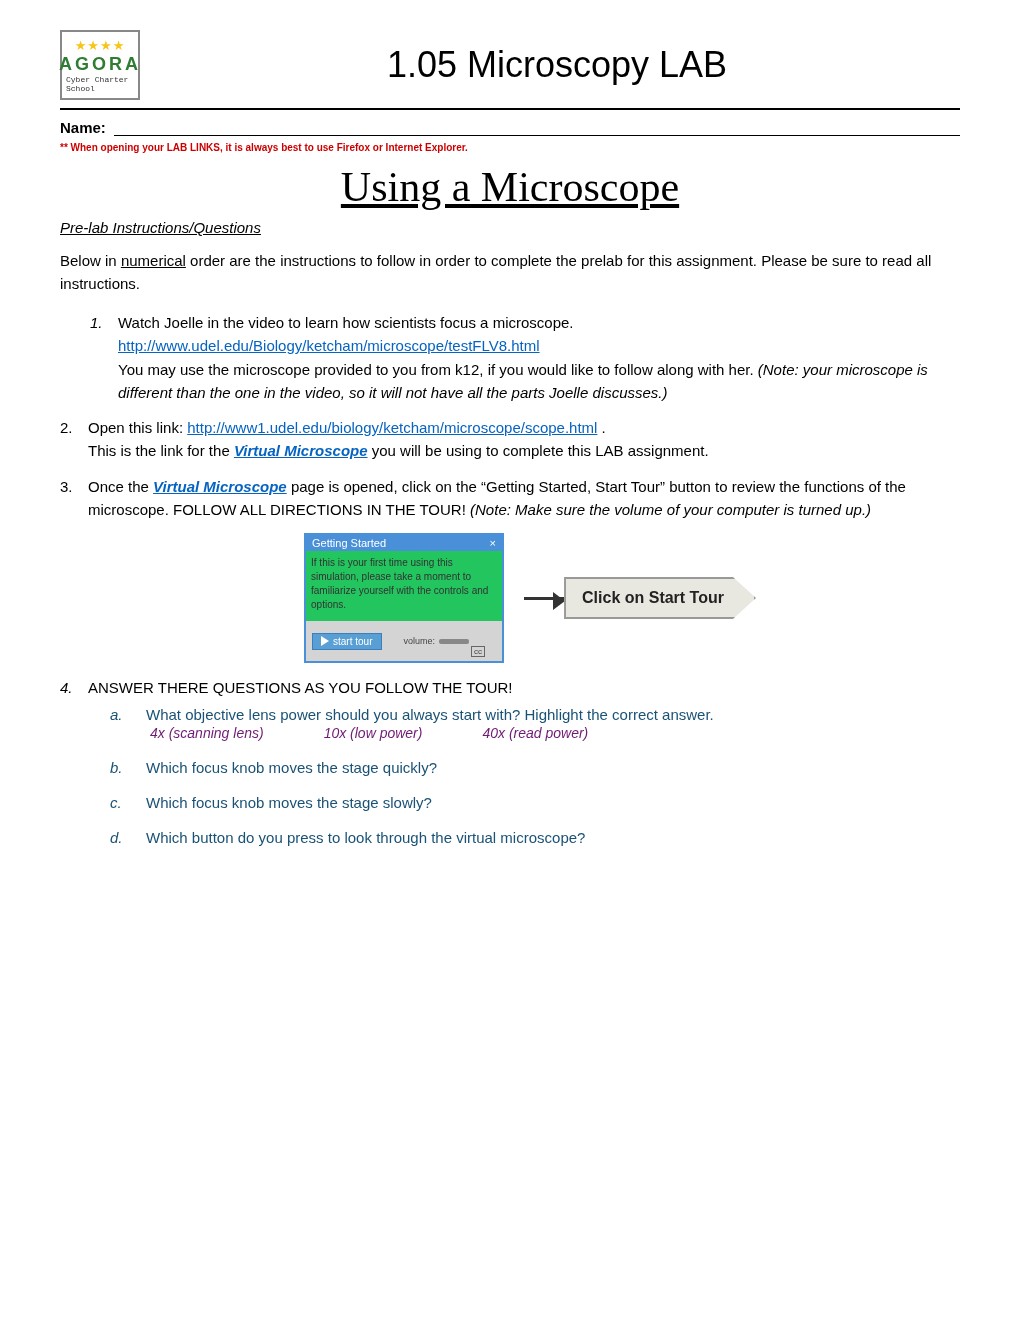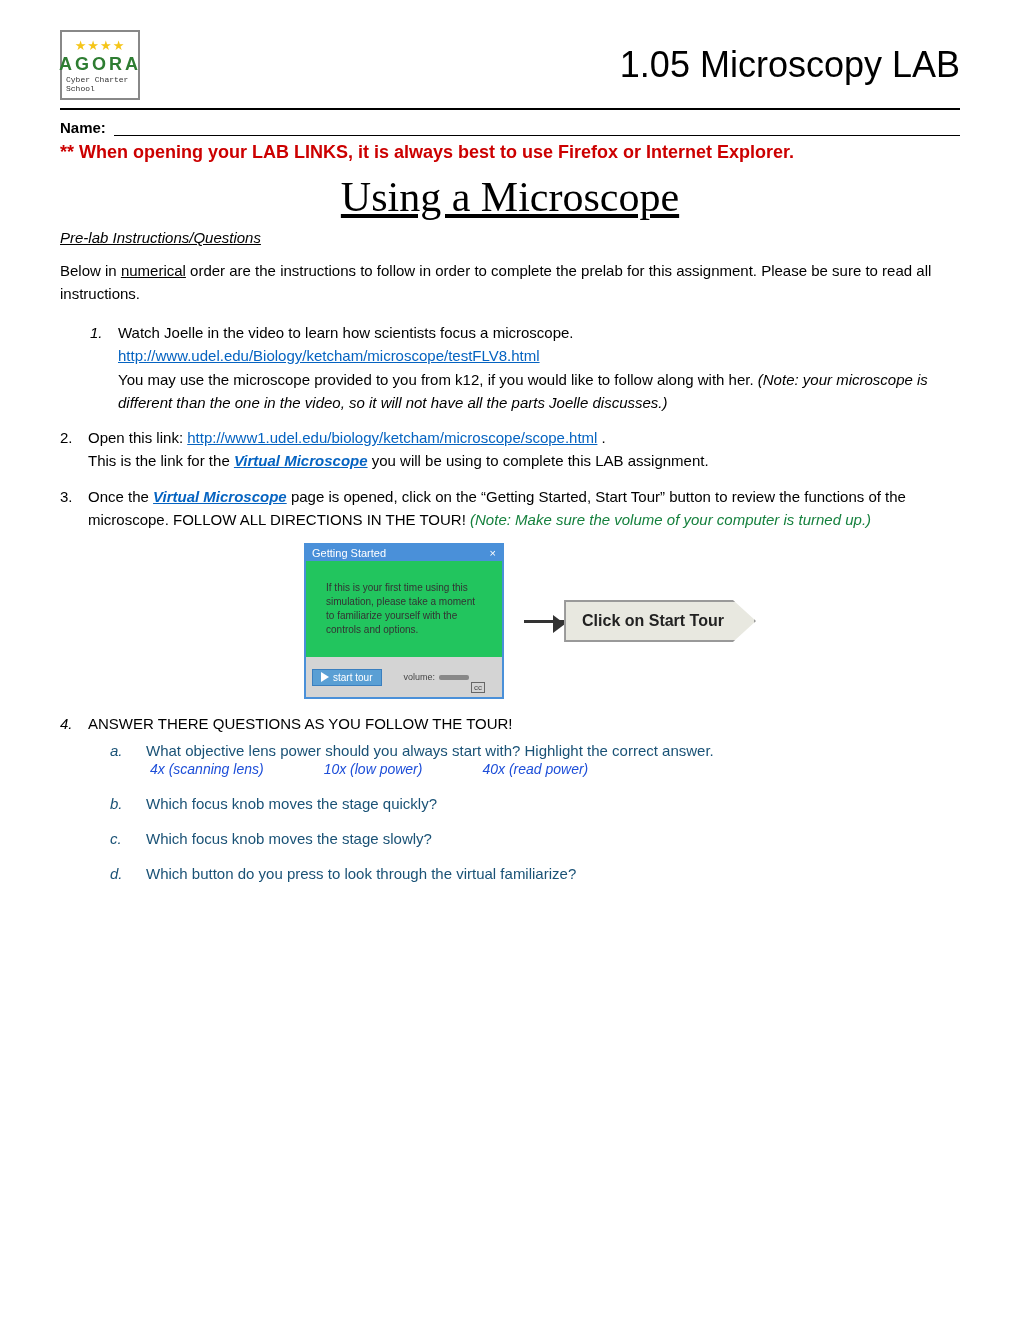--- a/index.html
+++ b/index.html
@@ -60,21 +60,21 @@
       font-size: 8px;
       color: #333;
       font-family: Liberation Mono, monospace;
     }
 
     .lab-title {
       font-size: 36px;
       font-family: Arial, sans-serif;
       font-weight: normal;
       color: #000;
-      text-align: right;
+      text-align: center;
       flex: 1;
       padding-left: 14px;
     }
 
     .divider {
       border: none;
       border-top: 2px solid #000;
       margin: 4px 0 8px 0;
     }
 
@@ -90,21 +90,21 @@
     .name-line {
       border-bottom: 1px solid #000;
       flex: 1;
       margin-left: 8px;
       height: 18px;
     }
 
     .warning-text {
       color: #cc0000;
       font-family: Arial, sans-serif;
-      font-size: 18px;
+      font-size: 10px;
       font-weight: bold;
       margin-bottom: 10px;
     }
 
     .main-title {
       font-family: 'Times New Roman', Times, serif;
       font-size: 42px;
       text-align: center;
       text-decoration: underline;
       margin-bottom: 8px;
@@ -195,21 +195,21 @@
       background: #4a90d9;
       color: #fff;
       padding: 2px 6px;
       font-size: 11px;
       display: flex;
       justify-content: space-between;
       align-items: center;
     }
 
     .dialog-body {
-      padding: 20px;
+      padding: 5px;
       color: #333;
       font-size: 10px;
       line-height: 1.4;
       min-height: 70px;
     }
 
     .dialog-footer {
       background: #d4d4d4;
       padding: 4px 6px;
       display: flex;
@@ -256,21 +256,21 @@
       display: flex;
       align-items: center;
     }
 
     .answer-options {
       display: flex;
       gap: 60px;
       font-family: Arial, sans-serif;
       font-size: 14px;
       font-style: italic;
-      color: #1d4ed8;
+      color: #701a75;
       margin-top: 2px;
       margin-left: 40px;
     }
 
     .section-4 {
       margin-top: 4px;
     }
 
     .question-item {
       margin-bottom: 18px;
@@ -353,21 +353,21 @@
     </div>
   </li>
 
   <li class="list-item">
     <div style="display:flex; align-items: flex-start;">
       <span class="item-num-plain">3.</span>
       <div class="item-content">
         <span>Once the</span>
         <a href="#" class="bold-italic-link">Virtual Microscope</a>
         <span>page is opened, click on the “Getting Started, Start Tour” button to review the functions of the microscope. FOLLOW ALL DIRECTIONS IN THE TOUR!</span>
-        <span class="italic-note" style="color:#15803d;">(Note: Make sure the volume of your computer is turned up.)</span>
+        <span class="italic-note" style="color:#000000;">(Note: Make sure the volume of your computer is turned up.)</span>
       </div>
     </div>
   </li>
 </ol>
 
 <div class="image-container">
 
   <div class="dialog-box">
     <div class="dialog-titlebar">
       <span>Getting Started</span>
@@ -425,18 +425,18 @@
     <div class="question-item">
       <div class="question-row">
         <span class="q-letter"><em>c.</em></span>
         <span class="q-text">Which focus knob moves the stage slowly?</span>
       </div>
     </div>
 
     <div class="question-item">
       <div class="question-row">
         <span class="q-letter"><em>d.</em></span>
-        <span class="q-text">Which button do you press to look through the virtual familiarize?</span>
+        <span class="q-text">Which button do you press to look through the virtual microscope?</span>
       </div>
     </div>
 
   </div>
 </div>
 
 </body></html>

